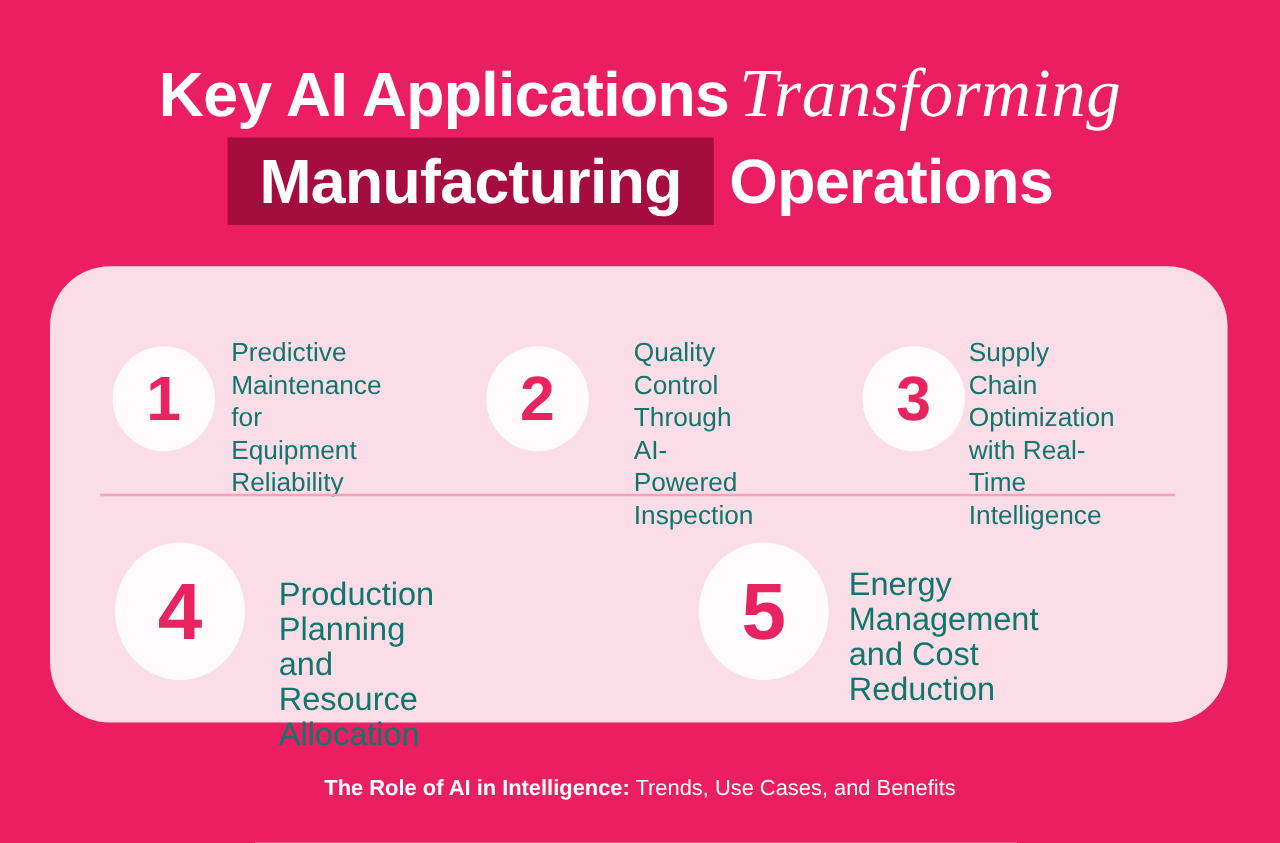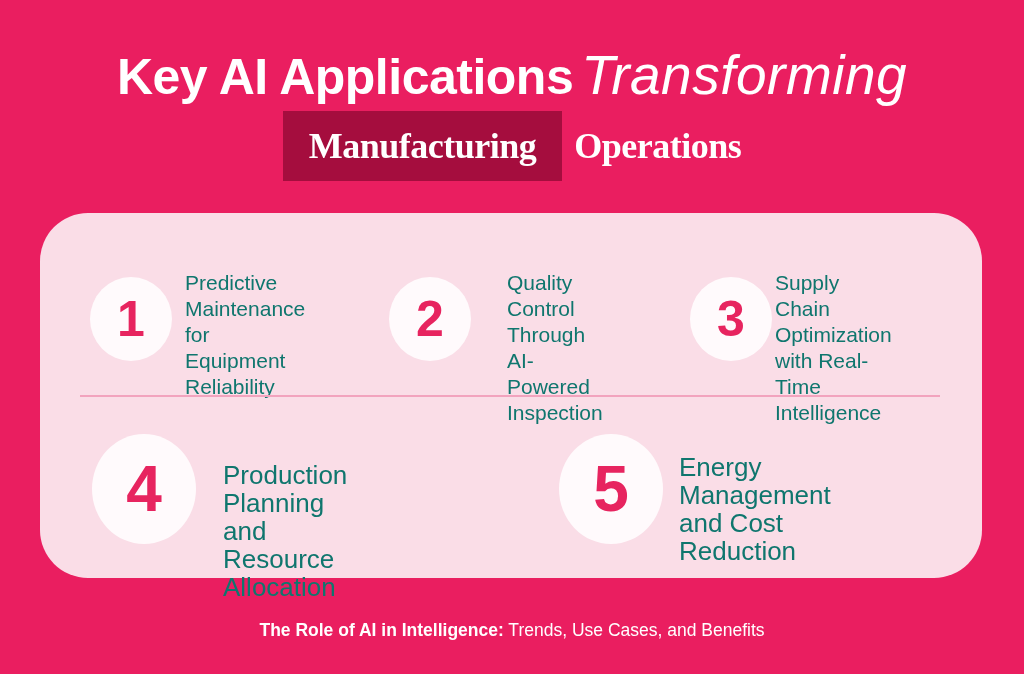--- a/index.html
+++ b/index.html
@@ -25,35 +25,34 @@
     color: #FFFFFF;
   }
   .title-line1 {
     font-size: 50px;
     font-weight: bold;
     letter-spacing: -0.5px;
     line-height: 62px;
     white-space: nowrap;
   }
   .title-line1 .italic-serif {
-    font-family: Liberation Sans, sans-serif;
+    font-family: Liberation Serif, serif;
     font-style: italic;
     font-weight: normal;
     font-size: 55px;
     letter-spacing: 0.5px;
     margin-left: 8px;
   }
   .title-line2 {
     margin-top: 3px;
-    font-size: 36px;
+    font-size: 50px;
     font-weight: bold;
     letter-spacing: -0.5px;
     line-height: 70px;
     white-space: nowrap;
-    font-family: Liberation Serif, serif;
   }
   .highlight-block {
     display: inline-block;
     background: #A50D3E;
     padding: 0 26px;
     height: 70px;
     line-height: 70px;
     margin-right: 12px;
   }
 

